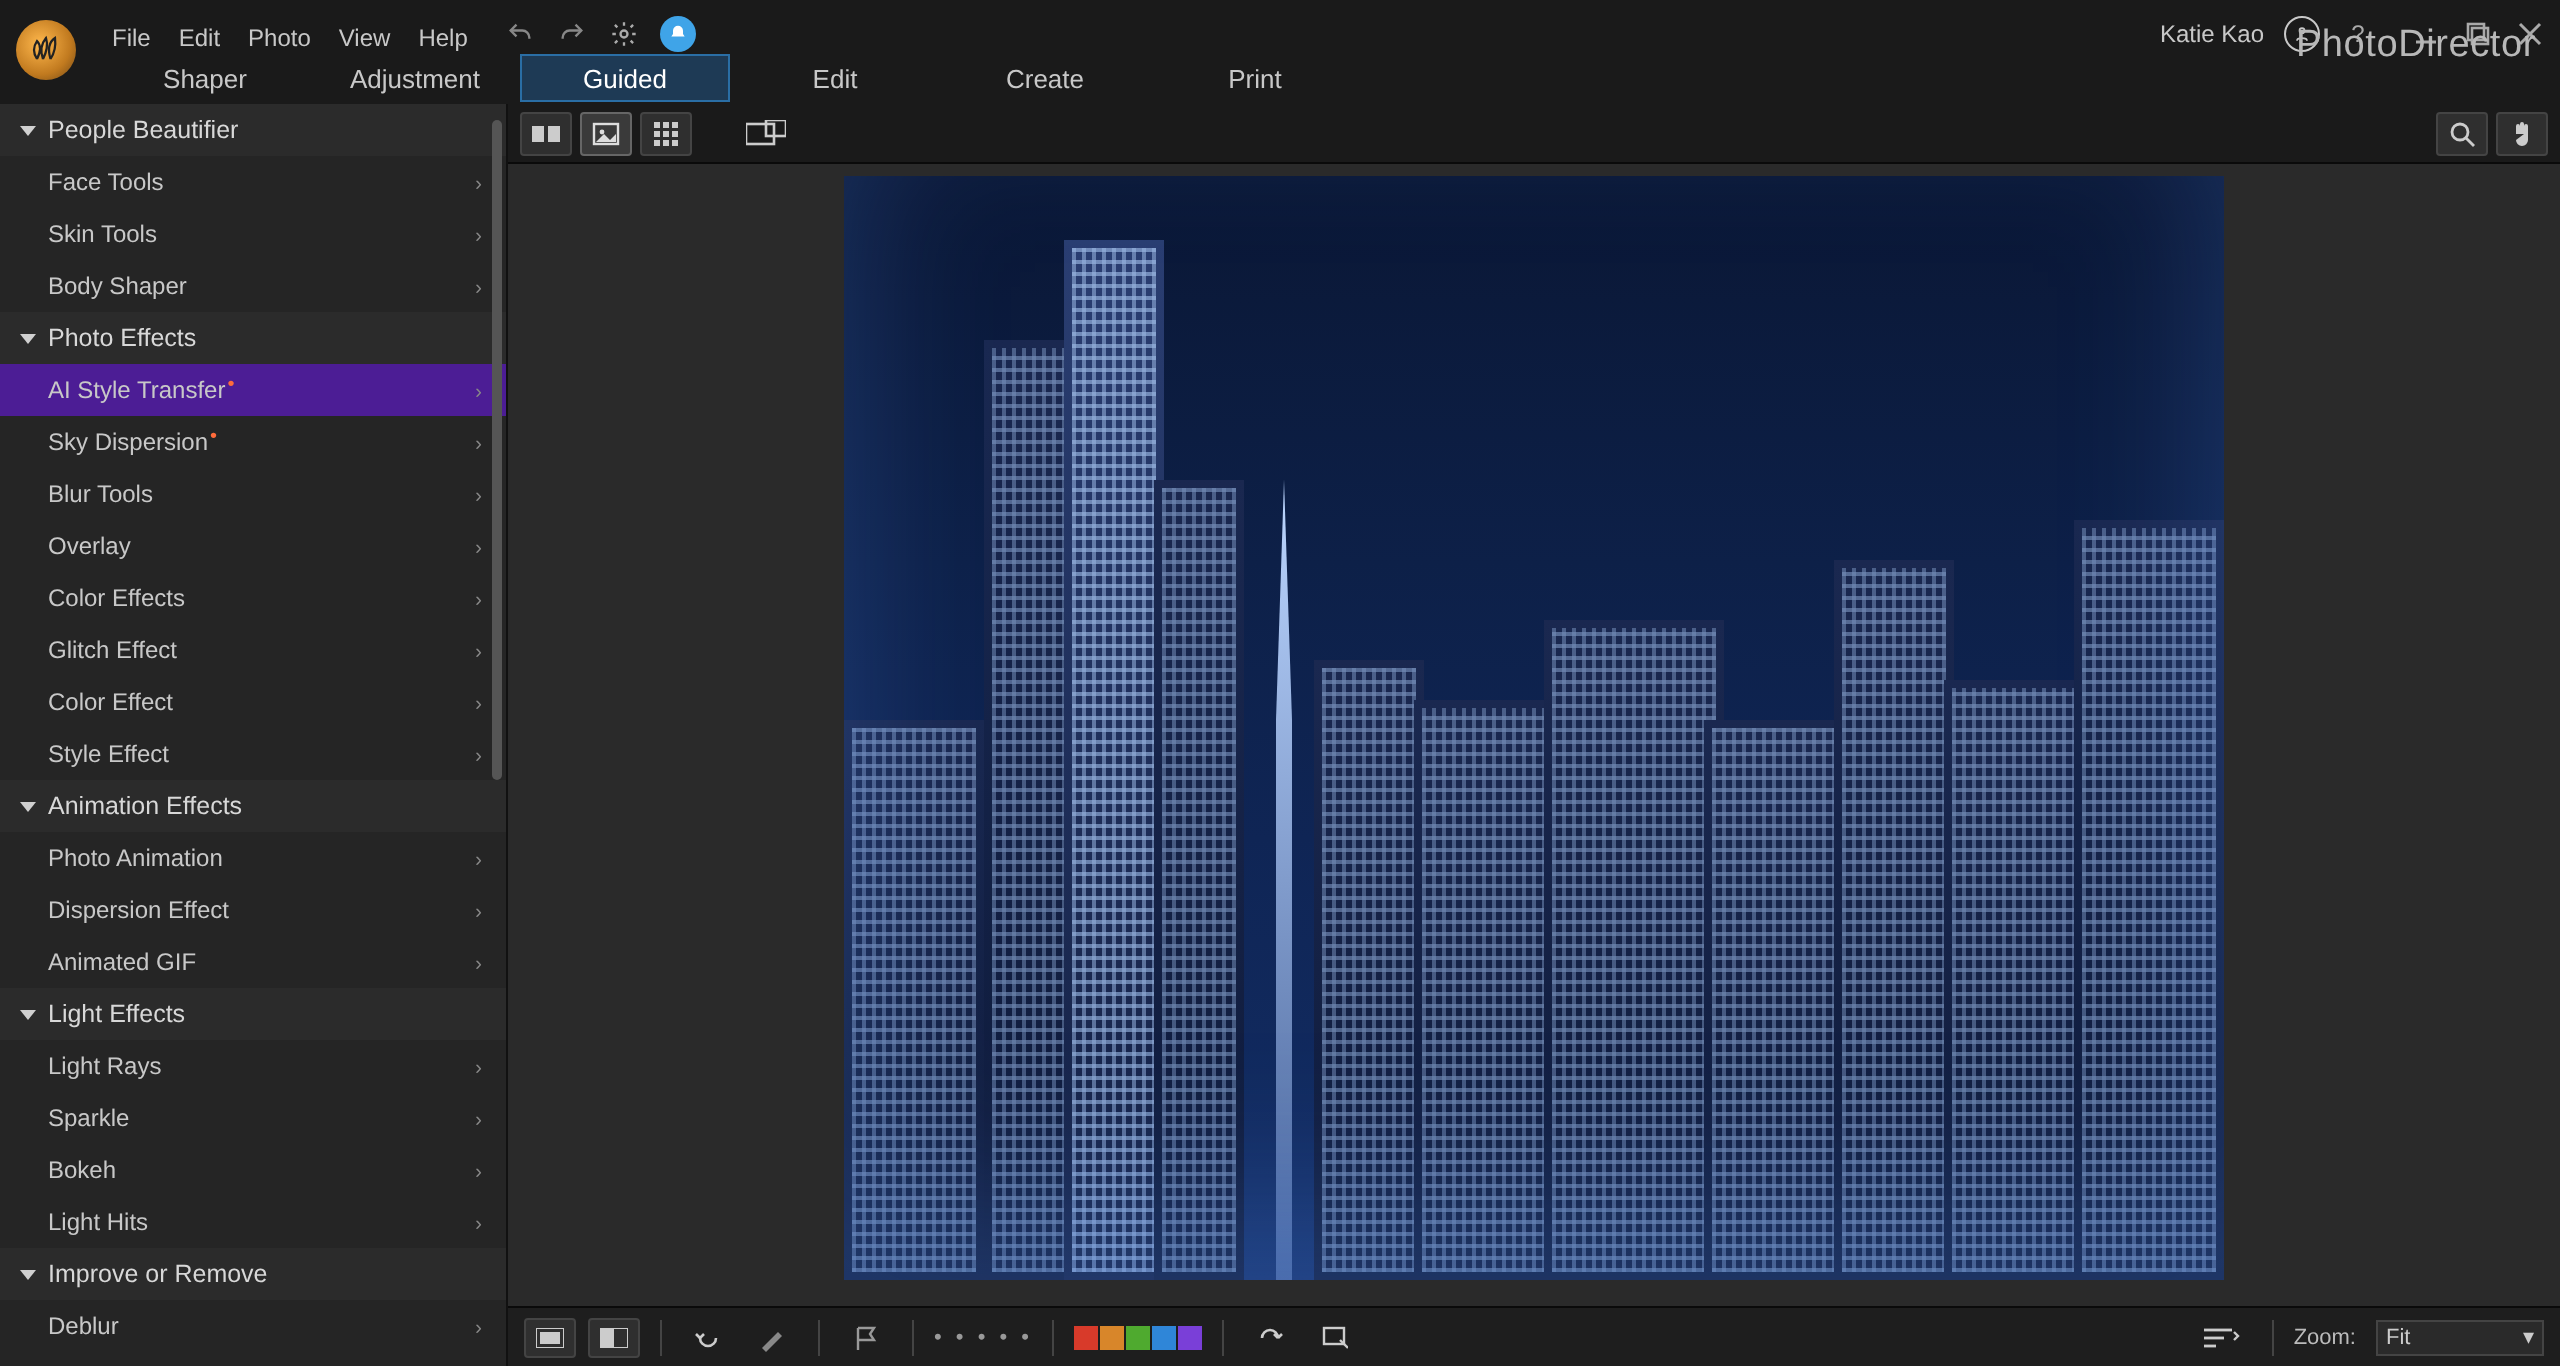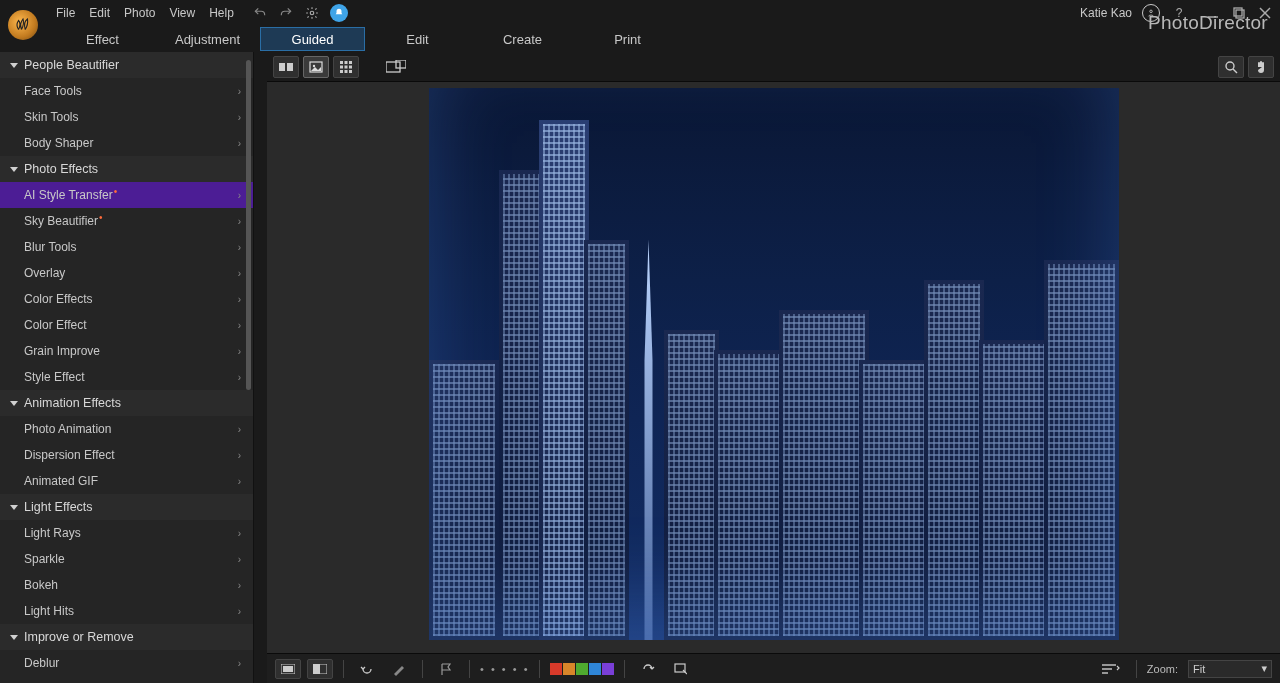--- a/index.html
+++ b/index.html
@@ -1,46 +1,46 @@
 <!DOCTYPE html>
 <html><head>
 <meta charset="utf-8">
 <style>
 * { box-sizing: border-box; margin: 0; padding: 0; font-family: "Segoe UI", Arial, sans-serif; }
 body { width: 1280px; height: 683px; background: #1a1a1a; color: #d0d0d0; overflow: hidden; position: relative; }
 
 
-.titlebar { height: 26px; background: #1a1a1a; display: flex; align-items: center; padding: 0 6px; }
+.titlebar { height: 26px; background: #1a1a1a; display: flex; align-items: flex-end; padding: 0 6px; }
 .logo { width: 30px; height: 30px; border-radius: 50%; background: radial-gradient(circle at 40% 40%, #ffb84d, #c17a1f 60%, #6b4415); margin: 6px 10px 0 2px; display: flex; align-items: center; justify-content: center; position: absolute; top: 4px; left: 6px; z-index: 10; }
 .logo svg { width: 18px; height: 18px; }
 .menubar { display: flex; gap: 14px; margin-left: 50px; font-size: 12px; color: #c8c8c8; }
 .menubar span { cursor: default; }
 .titlebar-mid { margin-left: 18px; display: flex; gap: 10px; align-items: center; }
 .tb-icon { width: 16px; height: 16px; display: inline-flex; align-items: center; justify-content: center; color: #888; }
 .tb-notif { width: 18px; height: 18px; border-radius: 50%; background: #3fa4e8; display: inline-flex; align-items: center; justify-content: center; }
 .titlebar-right { margin-left: auto; display: flex; align-items: center; gap: 10px; font-size: 12px; color: #c8c8c8; }
 .user-badge { width: 18px; height: 18px; border: 1.5px solid #c8c8c8; border-radius: 50%; display: inline-flex; align-items: center; justify-content: center; }
 .window-controls { display: flex; gap: 8px; margin-left: 6px; }
 .wc { width: 18px; height: 18px; display: inline-flex; align-items: center; justify-content: center; color: #aaa; }
 
 
 .modbar { height: 26px; display: flex; align-items: center; padding-left: 50px; }
 .mod-tab { width: 105px; height: 24px; display: flex; align-items: center; justify-content: center; font-size: 13px; color: #c8c8c8; border: 1px solid transparent; cursor: default; }
 .mod-tab.active { border: 1px solid #2a6ea5; background: #1e3a55; color: #fff; }
 .brand { position: absolute; right: 12px; top: 12px; font-size: 19px; color: #b8b8b8; font-weight: 300; letter-spacing: 0.3px; }
 
 
-.main { display: flex; height: calc(683px - 52px); position: relative; gap: 13px; }
+.main { display: flex; height: calc(683px - 52px); position: relative; }
 
 
 .sidebar { width: 254px; background: #252525; overflow-y: hidden; border-right: 1px solid #111; position: relative; }
 .sidebar::after { content: ""; position: absolute; right: 2px; top: 8px; width: 5px; height: 330px; background: #555; border-radius: 3px; }
 .cat { padding: 6px 10px 6px 10px; font-size: 12.5px; color: #d8d8d8; display: flex; align-items: center; gap: 6px; background: #2b2b2b; }
 .cat .tri { display: inline-block; width: 0; height: 0; border-left: 4px solid transparent; border-right: 4px solid transparent; border-top: 5px solid #d0d0d0; }
-.item { padding: 6px 12px 6px 24px; font-size: 12px; color: #c8c8c8; display: flex; align-items: center; justify-content: space-between; position: relative; cursor: default; }
+.item { padding: 6px 12px 6px 24px; font-size: 12px; color: #c8c8c8; display: flex; align-items: flex-end; justify-content: space-between; position: relative; cursor: default; }
 .item .chev { color: #888; font-size: 10px; }
 .item.sel { background: #4c1d95; }
 .item .dot { color: #ff6b3b; font-size: 10px; position: relative; top: -4px; margin-left: 1px; }
 
 
 .viewer { flex: 1; background: #1a1a1a; display: flex; flex-direction: column; }
 .view-toolbar { height: 30px; display: flex; align-items: center; padding: 0 6px; gap: 4px; border-bottom: 1px solid #0a0a0a; }
 .vt-btn { width: 26px; height: 22px; background: #2f2f2f; border: 1px solid #444; border-radius: 2px; display: flex; align-items: center; justify-content: center; color: #bbb; }
 .vt-btn.active { background: #3a3a3a; border-color: #666; }
 .vt-spacer { flex: 1; }
@@ -134,21 +134,21 @@
           <svg width="12" height="12" viewBox="0 0 12 12">
             <line x1="1" y1="1" x2="11" y2="11" stroke="#aaa" stroke-width="1.5"></line>
             <line x1="11" y1="1" x2="1" y2="11" stroke="#aaa" stroke-width="1.5"></line>
           </svg>
         </span>
     </div>
   </div>
 </div>
 
 <div class="modbar">
-  <div class="mod-tab">Effect</div>
+  <div class="mod-tab">Shaper</div>
   <div class="mod-tab">Adjustment</div>
   <div class="mod-tab active">Guided</div>
   <div class="mod-tab">Edit</div>
   <div class="mod-tab">Create</div>
   <div class="mod-tab">Print</div>
 </div>
 <div class="brand">PhotoDirector</div>
 
 <div class="main">
 
@@ -172,41 +172,41 @@
 
     <div class="cat">
         <span class="tri"></span>
         <span>Photo Effects</span>
       </div>
     <div class="item sel">
         <span><span>AI Style Transfer</span><span class="dot">•</span></span>
         <span class="chev">›</span>
       </div>
     <div class="item">
-        <span><span>Sky Beautifier</span><span class="dot">•</span></span>
+        <span><span>Sky Dispersion</span><span class="dot">•</span></span>
         <span class="chev">›</span>
       </div>
     <div class="item">
         <span>Blur Tools</span>
         <span class="chev">›</span>
       </div>
     <div class="item">
         <span>Overlay</span>
         <span class="chev">›</span>
       </div>
     <div class="item">
         <span>Color Effects</span>
         <span class="chev">›</span>
       </div>
     <div class="item">
+        <span>Glitch Effect</span>
+        <span class="chev">›</span>
+      </div>
+    <div class="item">
         <span>Color Effect</span>
-        <span class="chev">›</span>
-      </div>
-    <div class="item">
-        <span>Grain Improve</span>
         <span class="chev">›</span>
       </div>
     <div class="item">
         <span>Style Effect</span>
         <span class="chev">›</span>
       </div>
 
     <div class="cat">
         <span class="tri"></span>
         <span>Animation Effects</span>

